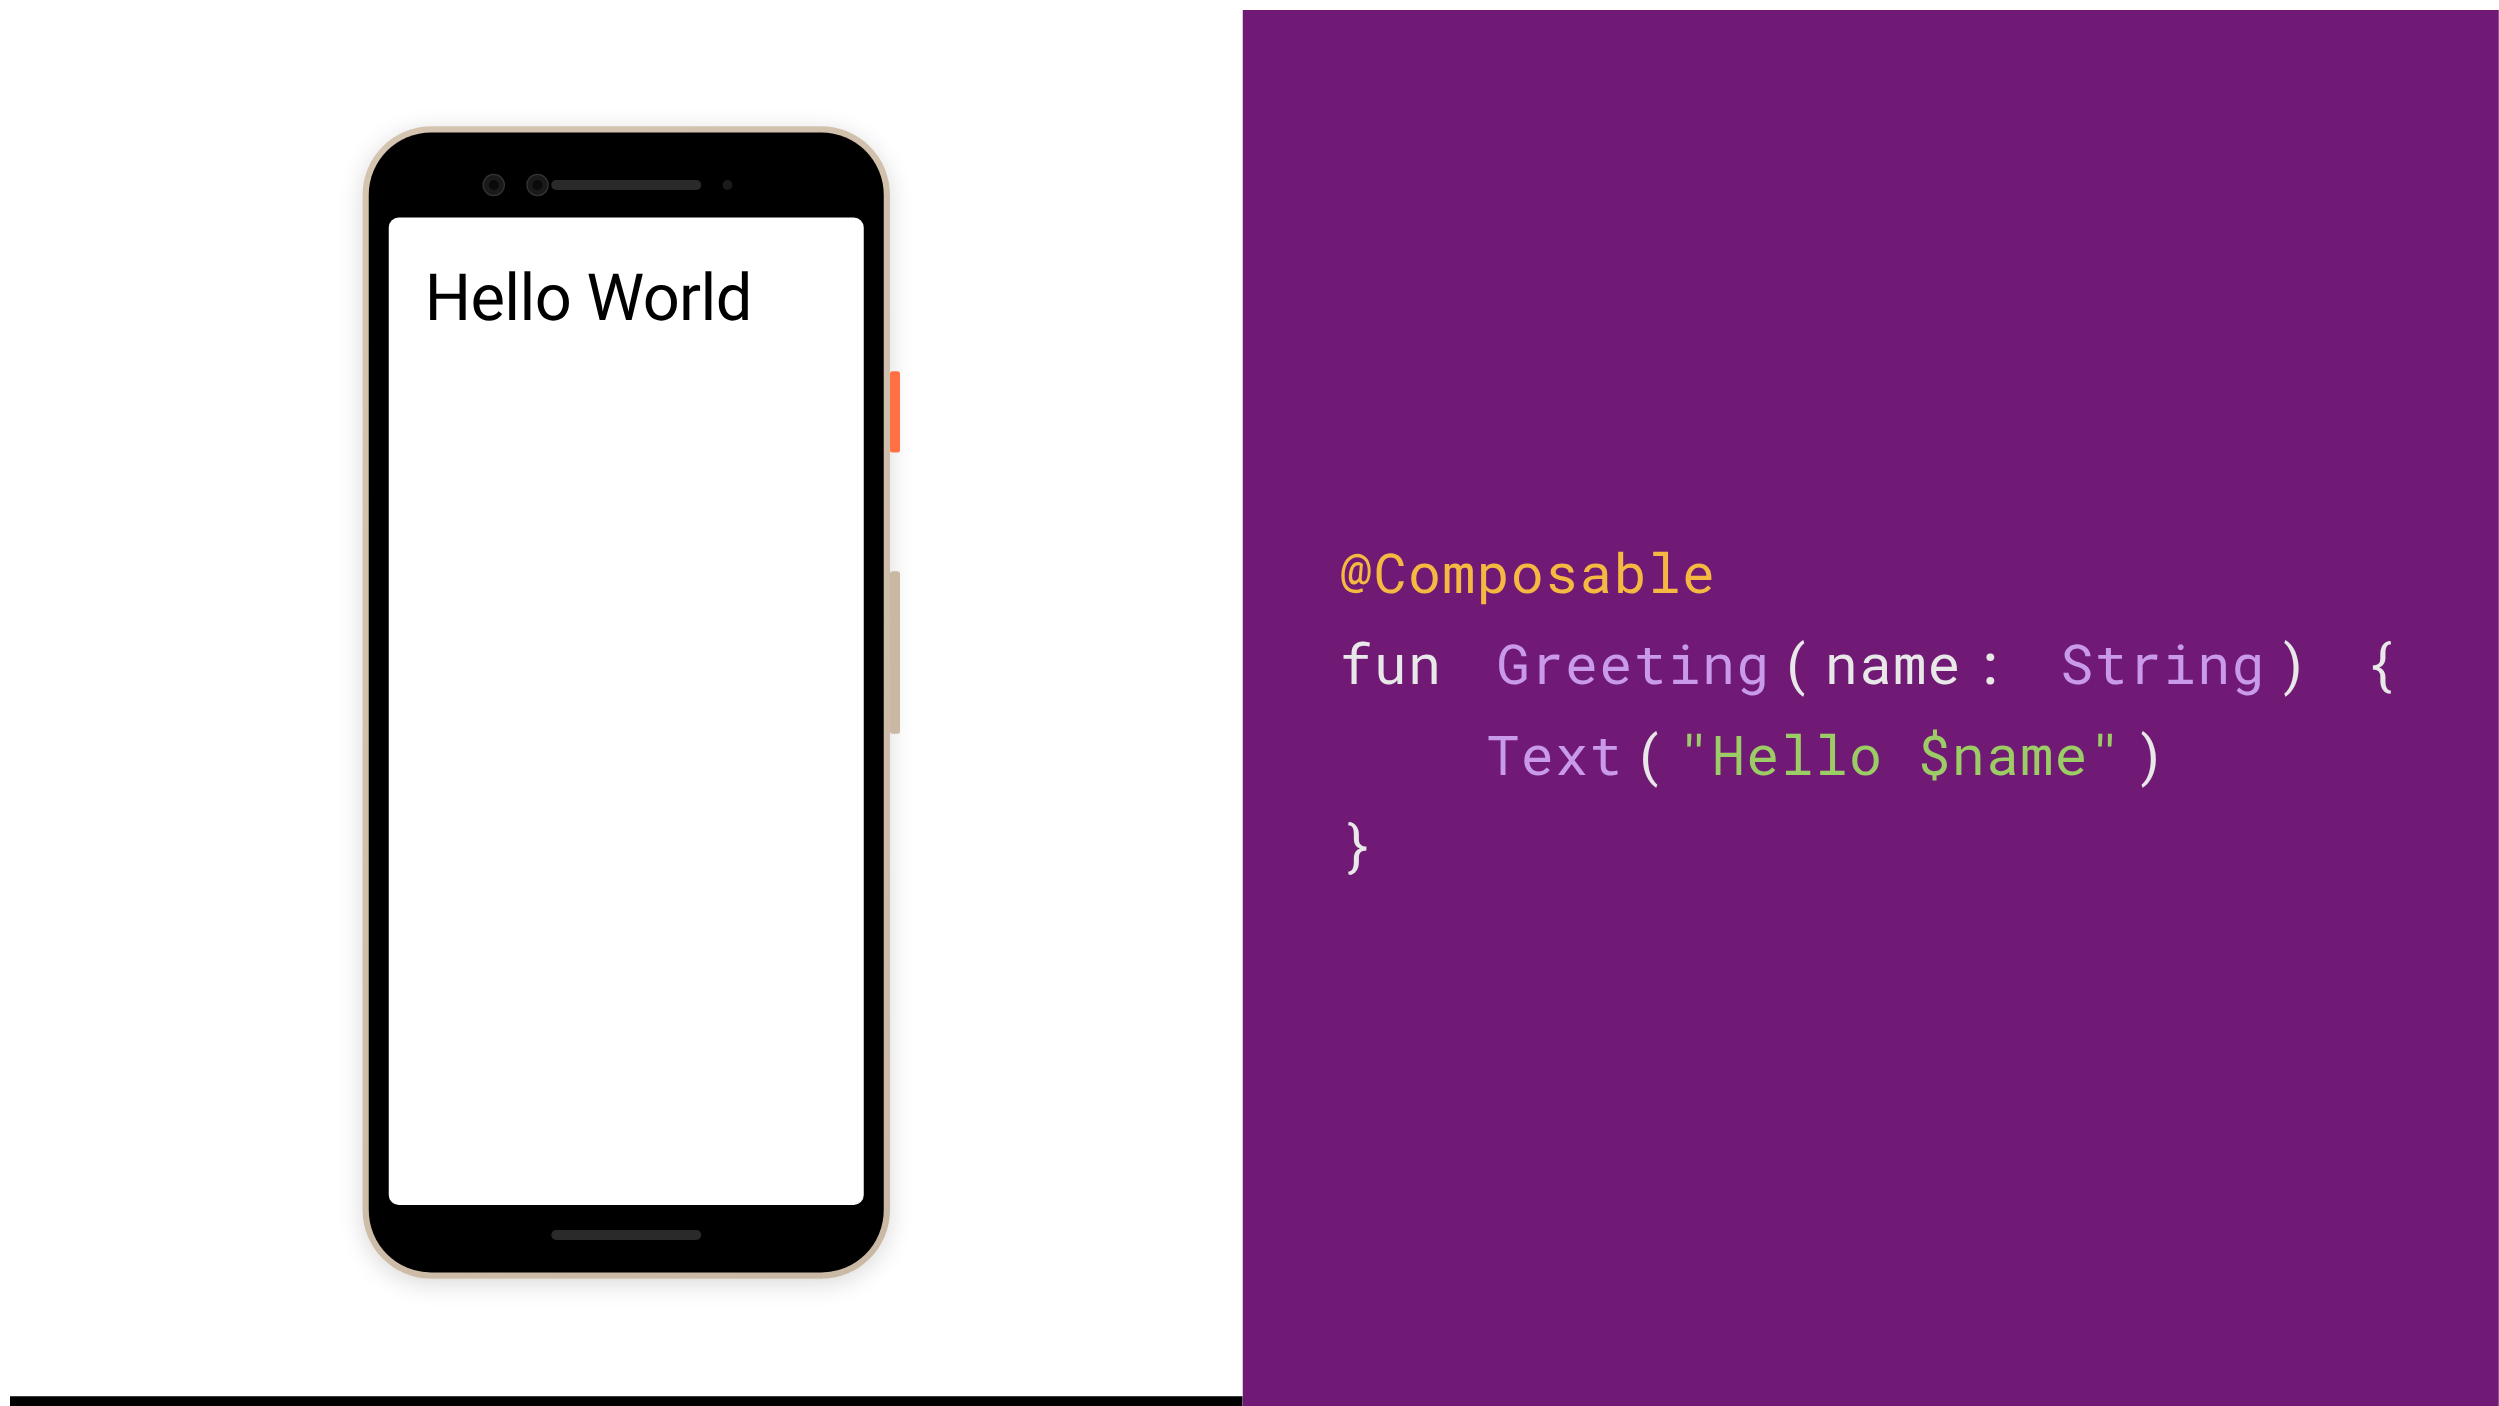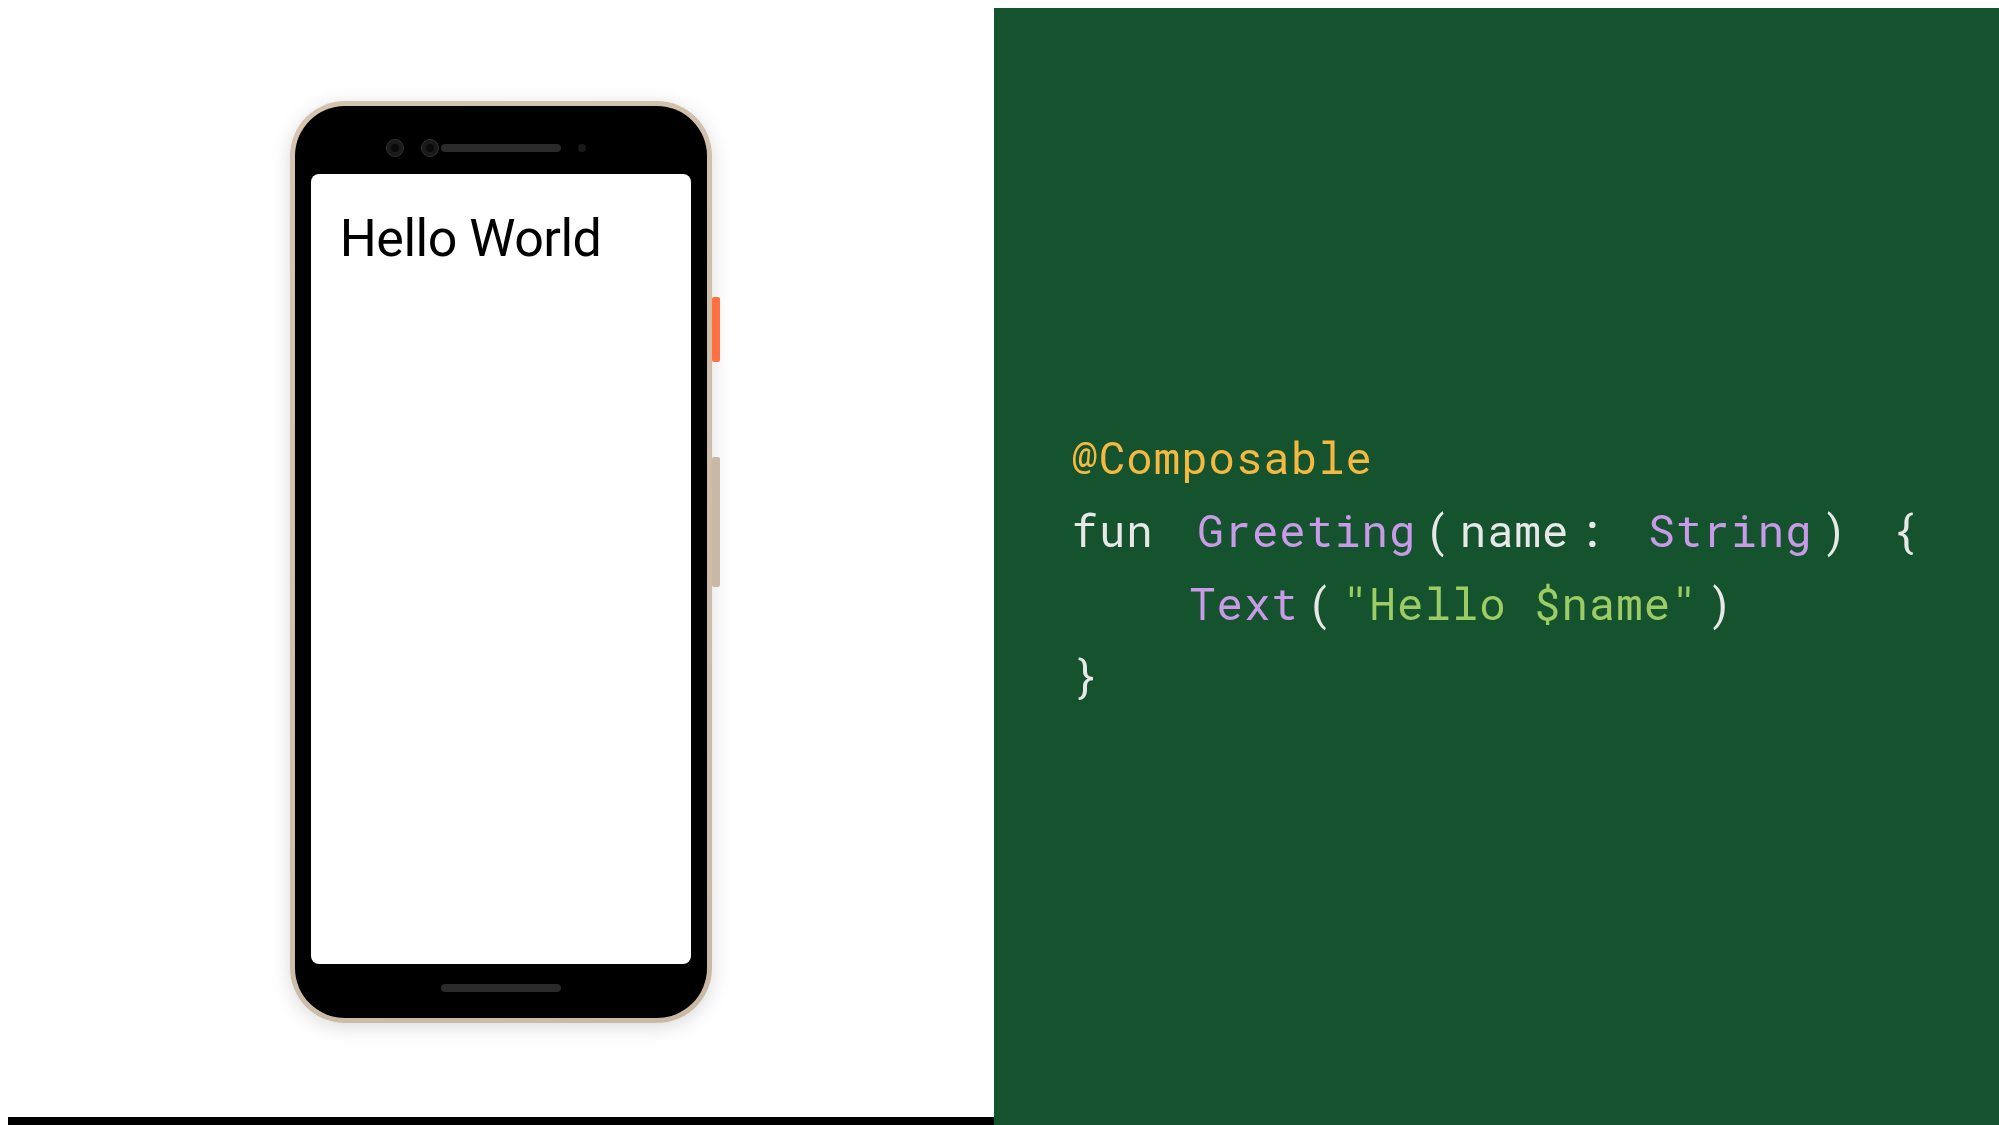--- a/index.html
+++ b/index.html
@@ -22,21 +22,21 @@
       background: #ffffff;
       display: flex;
       align-items: center;
       justify-content: center;
       position: relative;
     }
     
     .right-panel {
       width: 50.5%;
       height: 100%;
-      background: #14532d;
+      background: #701a75;
       display: flex;
       align-items: center;
       padding-left: 70px;
     }
     
     .phone-frame {
       width: 430px;
       height: 930px;
       position: relative;
       margin-top: -10px;

